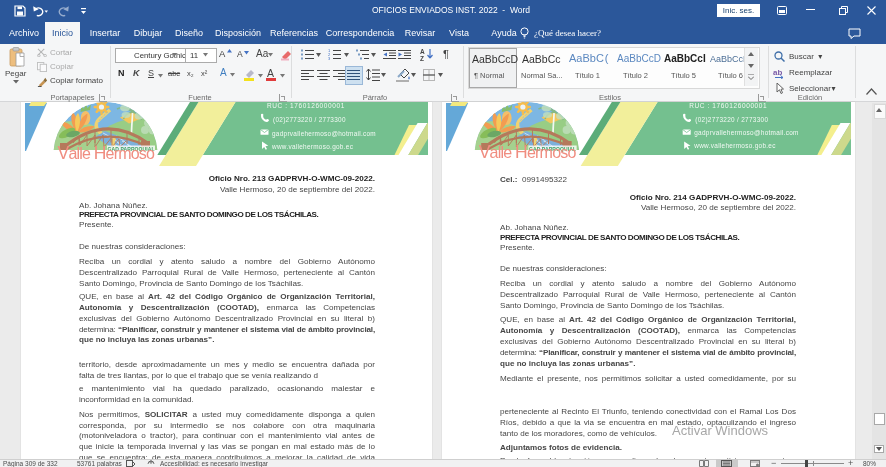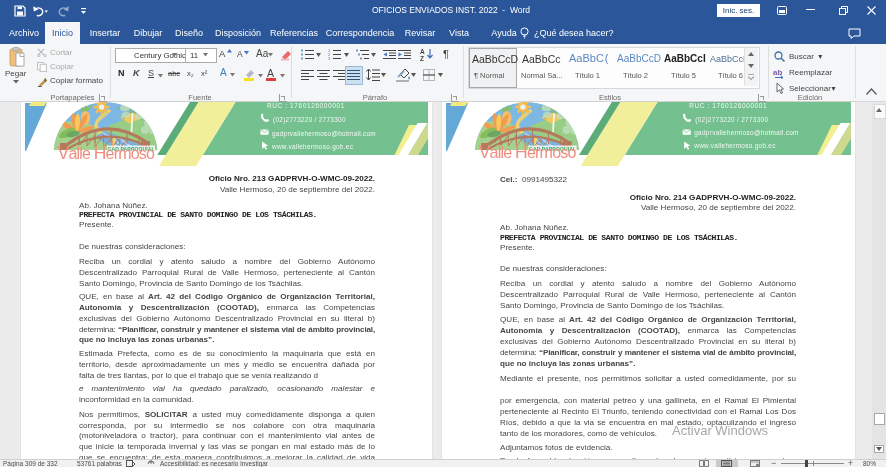--- a/index.html
+++ b/index.html
@@ -13,21 +13,21 @@
   .grplbl{position:absolute;top:49px;font-size:7.5px;color:#6a6a6a;text-align:center;}
   .vsep{position:absolute;top:2px;height:52px;width:1px;background:#dcddde;}
   .dl{position:absolute;top:50px;width:7px;height:7px;border-left:1px solid #9a9a9a;border-bottom:1px solid #9a9a9a;}
   .dl:after{content:"";position:absolute;left:1px;bottom:1px;width:3px;height:3px;border-right:1px solid #9a9a9a;border-top:1px solid #9a9a9a;}
   .rbtxt{position:absolute;font-size:8px;color:#444;}
   .combo{position:absolute;background:#fff;border:1px solid #ababab;font-size:7.8px;color:#333;}
   
   .page{position:absolute;top:102px;background:#fff;height:357px;overflow:hidden;box-shadow:0 0 1px #bbb;}
   .ln{position:absolute;left:58px;width:296px;font-size:8.1px;line-height:10.5px;margin-top:-1px;color:#464646;letter-spacing:0;white-space:nowrap;}
   .t{letter-spacing:-0.16px;}
-  .hb{letter-spacing:-0.45px;font-family:Liberation Mono, monospace;}
+  .hb{letter-spacing:-0.45px;}
   .j{text-align:justify;text-align-last:justify;white-space:normal;}
   .rt{text-align:right;}
   .b{font-weight:bold;color:#222;}
   
   #status{position:absolute;left:0;top:459px;width:886px;height:8px;background:#f1f1f2;border-top:1px solid #cfcfcf;}
   #vscroll{position:absolute;left:872px;top:103px;width:14px;height:356px;background:#e4e4e4;}
 </style></head>
 <body>
 <div id="root">
 
@@ -75,21 +75,21 @@
   <div class="tab" style="left:212px;width:52px;">Disposición</div>
   <div class="tab" style="left:268px;width:52px;">Referencias</div>
   <div class="tab" style="left:324px;width:72px;">Correspondencia</div>
   <div class="tab" style="left:402px;width:36px;">Revisar</div>
   <div class="tab" style="left:444px;width:30px;">Vista</div>
   <div class="tab" style="left:488px;width:32px;">Ayuda</div>
   <svg class="abs" style="left:519px;top:5px" width="11" height="13" viewBox="0 0 11 13">
         <circle cx="5.5" cy="4.5" r="3.6" fill="none" stroke="#fff" stroke-width="1"></circle>
         <path d="M4.2,8 h2.6 M4.5,9.5 h2 M4.8,11 h1.4" stroke="#fff" stroke-width="0.9"></path>
       </svg>
-  <div class="tab" style="left:534px;width:80px;text-align:left;">¿Qué desea hacer?</div>
+  <div class="tab" style="left:534px;width:80px;text-align:left;font-family:Liberation Serif, serif;">¿Qué desea hacer?</div>
   <svg class="abs" style="left:848px;top:6px" width="13" height="11" viewBox="0 0 13 11">
         <path d="M1,1 h11 v7 h-6 l-3,2.5 v-2.5 h-2z" fill="none" stroke="#fff"></path>
       </svg>
 </div>
 
 <div id="ribbon">
   <div id="rib-porta">
     <svg class="abs" style="left:9px;top:3px" width="17" height="20" viewBox="0 0 17 20">
           <rect x="1" y="2" width="12" height="17" rx="1.5" fill="#edbe7e" stroke="#c89b5e" stroke-width="0.8"></rect>
           <rect x="4" y="0.5" width="6" height="3.5" rx="1" fill="#c9c9c9" stroke="#9a9a9a" stroke-width="0.7"></rect>
@@ -445,24 +445,23 @@
   <div class="ln" style="top:119px;">Presente.</div>
   <div class="ln" style="top:140.6px;">De nuestras consideraciones:</div>
   <div class="ln j" style="top:155.8px;">Reciba un cordial y atento saludo a nombre del Gobierno Autónomo</div>
   <div class="ln j" style="top:167px;">Descentralizado Parroquial Rural de Valle Hermoso, perteneciente al Cantón</div>
   <div class="ln" style="top:177.8px;">Santo Domingo, Provincia de Santo Domingo de los Tsáchilas.</div>
   <div class="ln j" style="top:191.2px;">QUE, en base al <b>Art. 42 del Código Orgánico de Organización Territorial,</b></div>
   <div class="ln j" style="top:202px;"><b>Autonomía y Descentralización (COOTAD),</b> enmarca las Competencias</div>
   <div class="ln j" style="top:212.8px;">exclusivas del Gobierno Autónomo Descentralizado Provincial en su literal b)</div>
   <div class="ln j t" style="top:223.6px;">determina: <b>“Planificar, construir y mantener el sistema vial de ámbito provincial,</b></div>
   <div class="ln" style="top:233.8px;"><b>que no incluya las zonas urbanas”.</b></div>
-  <div class="ln j" style="top:248px;">Estimada Prefecta, como es de su conocimiento la maquinaria que está en</div>
   <div class="ln j" style="top:258.7px;">territorio, desde aproximadamente un mes y medio se encuentra dañada por</div>
   <div class="ln" style="top:269.5px;">falta de tres llantas, por lo que el trabajo que se venía realizando d</div>
-  <div class="ln j" style="top:283.2px;font-style:italic;">e mantenimiento vial ha quedado paralizado, ocasionando malestar e</div>
+  <div class="ln j" style="top:283.2px;">e mantenimiento vial ha quedado paralizado, ocasionando malestar e</div>
   <div class="ln" style="top:294px;">inconformidad en la comunidad.</div>
   <div class="ln j" style="top:309.2px;">Nos permitimos, <b>SOLICITAR</b> a usted muy comedidamente disponga a quien</div>
   <div class="ln j" style="top:320px;">corresponda, por su intermedio se nos colabore con otra maquinaria</div>
   <div class="ln j" style="top:330.1px;">(motoniveladora o tractor), para continuar con el mantenimiento vial antes de</div>
   <div class="ln j" style="top:341px;">que inicie la temporada invernal y las vias se pongan en mal estado más de lo</div>
   <div class="ln j" style="top:351.8px;">que se encuentra; de esta manera contribuimos a mejorar la calidad de vida</div>
 </div>
 <div class="page" id="pageR" style="left:442px;width:413px;">
   <svg width="413" height="66" viewBox="0 0 411 66" preserveAspectRatio="none" style="position:absolute;left:0;top:0">
         <use href="#lhead"></use>
@@ -476,25 +475,24 @@
   <div class="ln" style="top:163px;">De nuestras consideraciones:</div>
   <div class="ln j" style="top:178px;">Reciba un cordial y atento saludo a nombre del Gobierno Autónomo</div>
   <div class="ln j" style="top:189px;">Descentralizado Parroquial Rural de Valle Hermoso, perteneciente al Cantón</div>
   <div class="ln" style="top:200px;">Santo Domingo, Provincia de Santo Domingo de los Tsáchilas.</div>
   <div class="ln j" style="top:214px;">QUE, en base al <b>Art. 42 del Código Orgánico de Organización Territorial,</b></div>
   <div class="ln j" style="top:225px;"><b>Autonomía y Descentralización (COOTAD),</b> enmarca las Competencias</div>
   <div class="ln j" style="top:236px;">exclusivas del Gobierno Autónomo Descentralizado Provincial en su literal b)</div>
   <div class="ln j t" style="top:247px;">determina: <b>“Planificar, construir y mantener el sistema vial de ámbito provincial,</b></div>
   <div class="ln" style="top:258px;"><b>que no incluya las zonas urbanas”.</b></div>
   <div class="ln j" style="top:273px;">Mediante el presente, nos permitimos solicitar a usted comedidamente, por su</div>
-  <div class="ln j" style="top:295px;">por emergencia, con material petreo y una gallineta, en el Ramal El Pimiental</div>
   <div class="ln j" style="top:306px;">perteneciente al Recinto El Triunfo, teniendo conectividad con el Ramal Los Dos</div>
   <div class="ln j" style="top:317px;">Ríos, debido a que la via se encuentra en mal estado, optaculizando el ingreso</div>
   <div class="ln" style="top:328px;">tanto de los moradores, como de vehículos.</div>
-  <div class="ln" style="top:342px;">Adjuntamos fotos de evidencia.</div>
+  <div class="ln" style="top:342px;font-weight:bold;">Adjuntamos fotos de evidencia.</div>
   <div class="ln j" style="top:355px;">Por la favorable atención que se digne dar al presente, anticipamos nuestros</div>
 </div>
 <div class="abs" style="left:672px;top:423px;font-size:13px;color:#a7a7a7;">Activar Windows</div>
 <div id="vscroll">
   <div class="abs" style="left:2px;top:1px;width:10px;height:13px;background:#fafafa;border:1px solid #d9d9d9;"></div>
   <svg class="abs" style="left:4px;top:5px" width="6" height="4" viewBox="0 0 6 4">
         <path d="M0,4 L3,0 L6,4z" fill="#666"></path>
       </svg>
   <div class="abs" style="left:2px;top:310px;width:9px;height:10px;background:#fff;border:1px solid #a8a8a8;"></div>
   <div class="abs" style="left:2px;top:342px;width:8px;height:6px;background:#fff;border:1px solid #a8a8a8;"></div>

